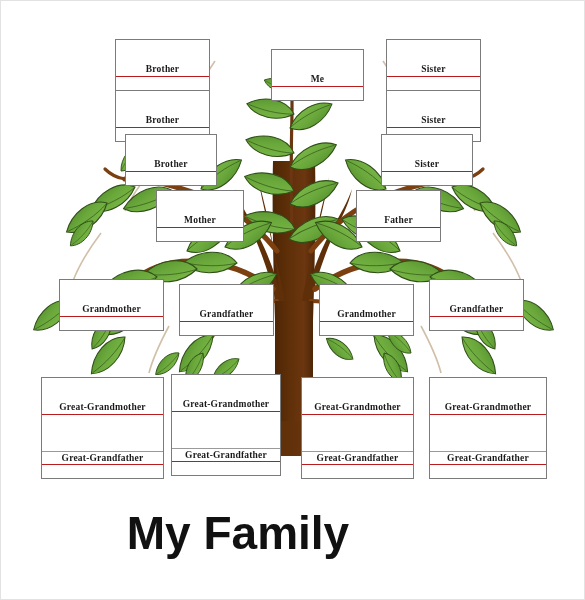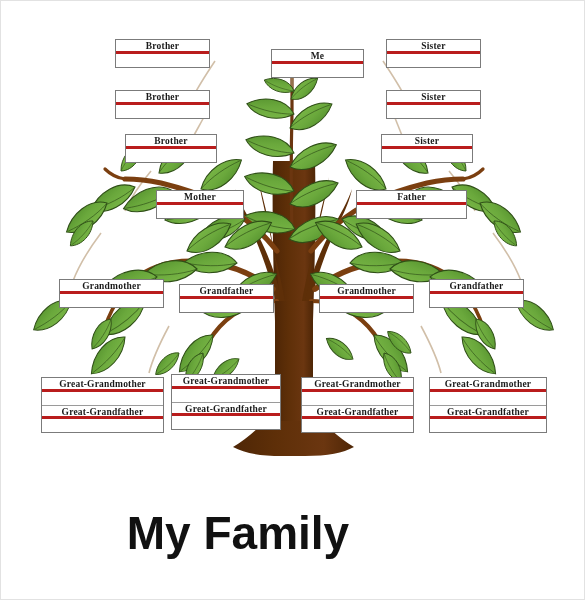--- a/index.html
+++ b/index.html
@@ -52,21 +52,22 @@
     font-size: 9.5px;
     color: #1a1a1a;
     text-align: center;
     line-height: 13px;
     height: 13.5px;
     letter-spacing: 0.2px;
     white-space: nowrap;
     overflow: hidden;
   }
   .nb-row.label {
-    border-bottom: 3px solid #b91c1c;
+    border-bottom: 1px solid #b91c1c;
+    margin-top: 23px;
   }
   .nb-row.blank {
     height: 13.5px;
   }
   .nb-row.sep-top {
     border-top: 1px solid #9a9a9a;
   }
   
   .name-box.quad .nb-row { height: 13.5px; }
 
@@ -290,21 +291,21 @@
         <div class="nb-row blank"></div>
       </div>
       <div class="name-box" style="left: 380px; top: 133px; width: 92px;">
         <div class="nb-row label">Sister</div>
         <div class="nb-row blank"></div>
       </div>
       <div class="name-box" style="left: 155px; top: 189px; width: 88px;">
         <div class="nb-row label">Mother</div>
         <div class="nb-row blank"></div>
       </div>
-      <div class="name-box" style="left: 355px; top: 189px; width: 111px;">
+      <div class="name-box" style="left: 355px; top: 189px; width: 85px;">
         <div class="nb-row label">Father</div>
         <div class="nb-row blank"></div>
       </div>
       <div class="name-box" style="left: 58px; top: 278px; width: 105px;">
         <div class="nb-row label">Grandmother</div>
         <div class="nb-row blank"></div>
       </div>
       <div class="name-box" style="left: 178px; top: 283px; width: 95px;">
         <div class="nb-row label">Grandfather</div>
         <div class="nb-row blank"></div>

